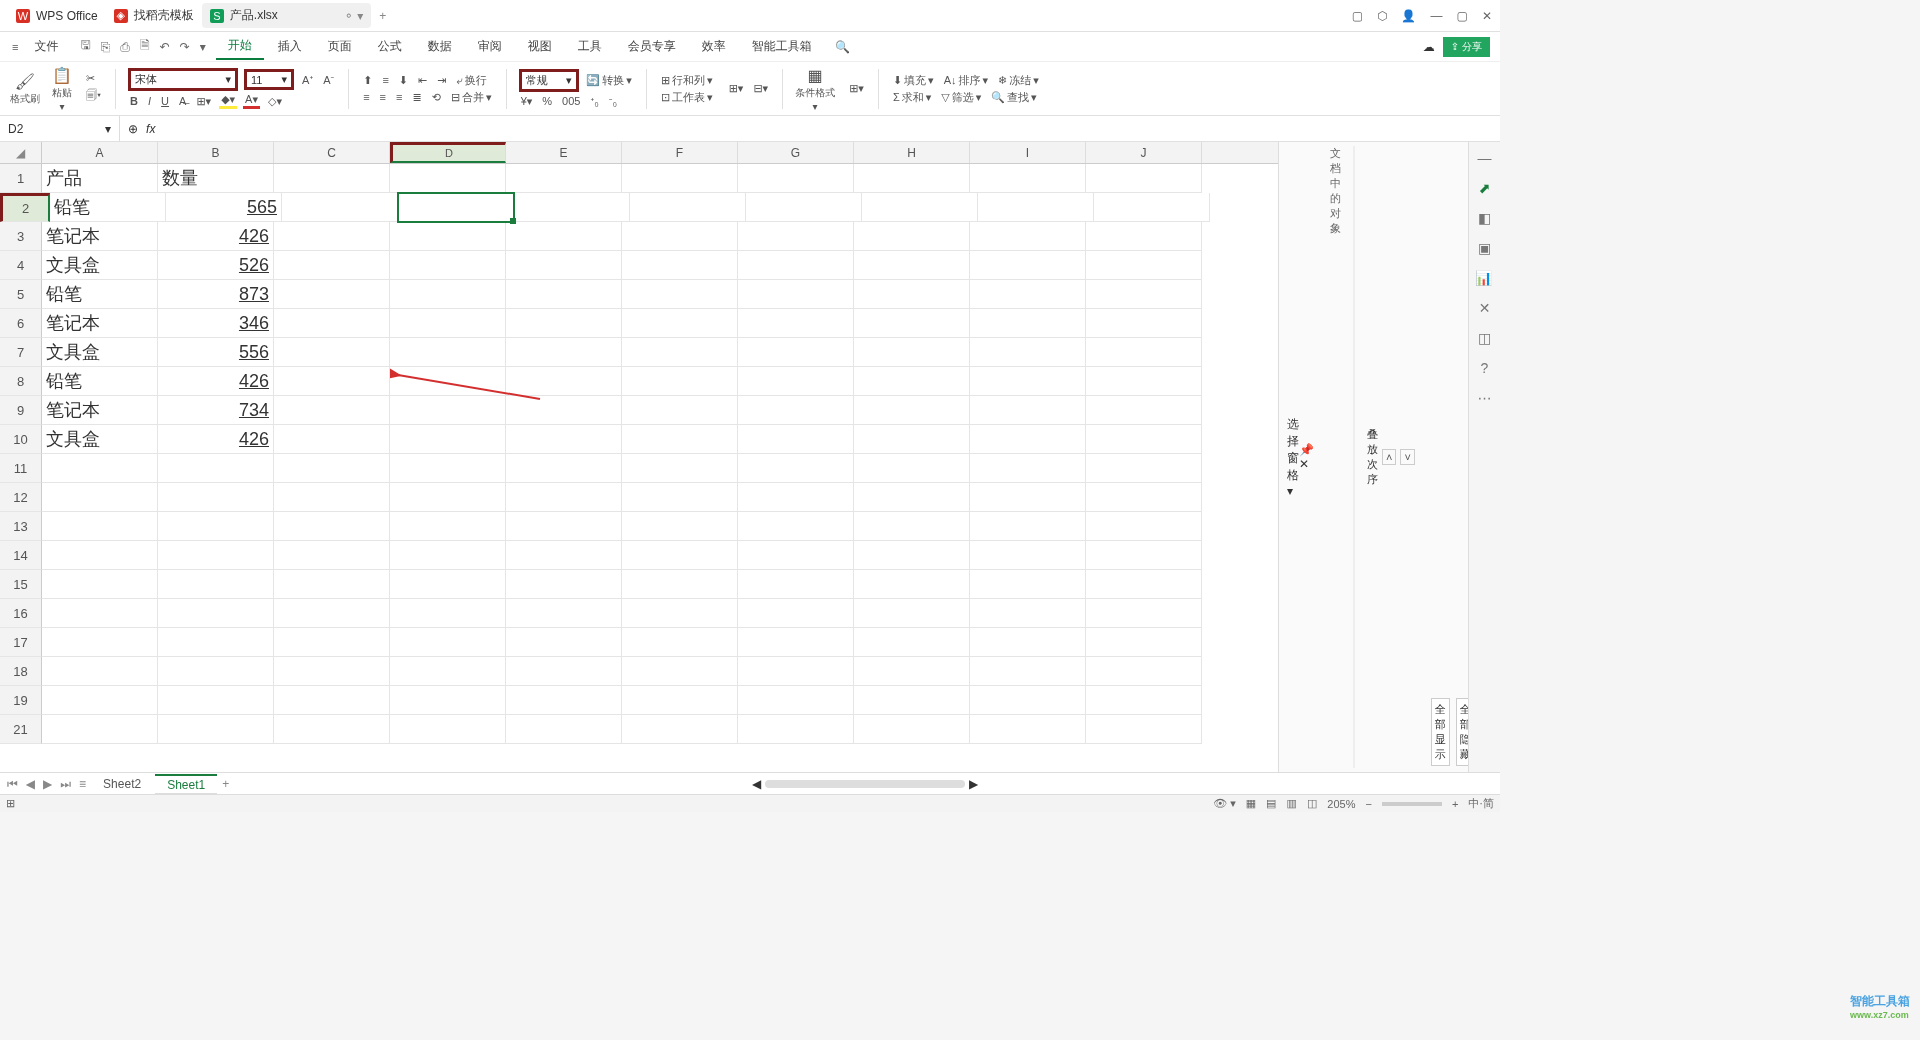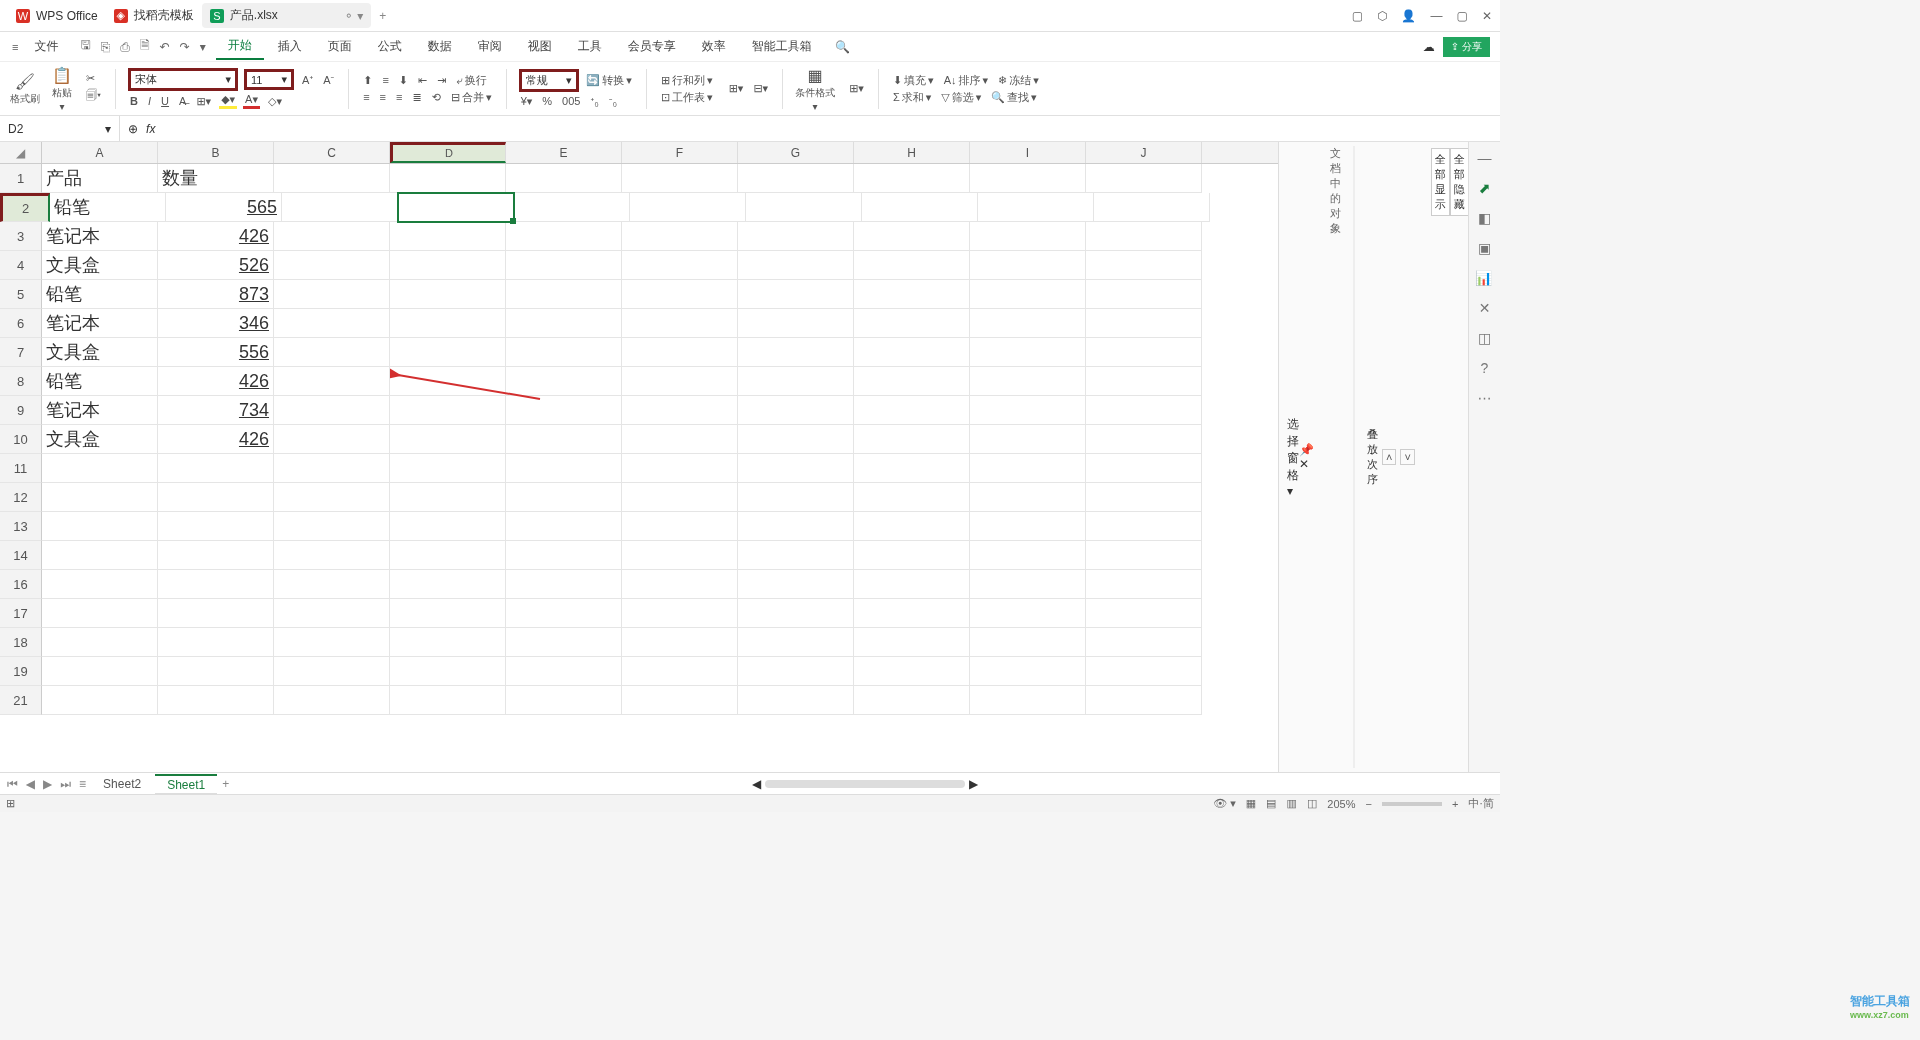--- a/index.html
+++ b/index.html
@@ -42,21 +42,21 @@
 .rowhdr.sel { background:#e0ead8; border-right:2px solid #1a7d3e; }
 .cell { width:116px; border-right:1px solid #e5e5e5; border-bottom:1px solid #e5e5e5; padding:2px 4px; font-size:18px; display:flex; align-items:center; }
 .cell.num { justify-content:flex-end;text-decoration:underline; }
 .cell.active { outline:2px solid #1a7d3e; outline-offset:-1px; position:relative; }
 .cell.active::after { content:""; position:absolute; right:-3px; bottom:-3px; width:6px; height:6px; background:#1a7d3e; }
 .arrow-annot { position:absolute; left:390px; top:225px; pointer-events:none; }
 .side-panel { width:190px; background:#fafafa; border-left:1px solid #ddd; display:flex; }
 .side-hdr { padding:6px 8px; display:flex; justify-content:space-between; align-items:center; font-size:12px; }
 .side-sub { padding:4px 8px; font-size:11px; color:#666; }
 .side-body { flex:1; background:#fff; margin:4px; border:1px solid #eee; }
-.side-foot { padding:6px 8px; display:flex; gap:0; align-items:flex-start; font-size:11px; }
+.side-foot { padding:6px 8px; display:flex; gap:6px; align-items:flex-end; font-size:11px; }
 .side-foot .bbtn { flex:1; border:1px solid #ccc; padding:3px; text-align:center; background:#fff; font-size:11px; }
 .rside-strip { width:32px; background:#f5f5f5; border-left:1px solid #ddd; display:flex; flex-direction:column; align-items:center; gap:14px; padding-top:8px; }
 .rside-strip span { color:#777; cursor:pointer; font-size:14px; }
 .sheettabs { height:22px; background:#fff; border-top:1px solid #ddd; display:flex; align-items:center; padding:0 4px; gap:2px; font-size:12px; }
 .sheettabs .nav { color:#888; padding:0 3px; cursor:pointer; }
 .stab { padding:2px 12px; cursor:pointer; color:#555; }
 .stab.active { background:#fff; border-top:2px solid #1a7d3e; color:#1a7d3e; font-weight:500; box-shadow:0 -1px 0 #ddd inset; }
 .hscroll { flex:1; display:flex; align-items:center; justify-content:center; gap:4px; }
 .hscroll .bar { width:200px; height:8px; background:#ddd; border-radius:4px; }
 .statusbar { height:18px; background:#f3f3f3; border-top:1px solid #ddd; display:flex; align-items:center; padding:0 6px; font-size:11px; color:#666; }
@@ -443,20 +443,33 @@
           <div class="cell"></div>
           <div class="cell"></div>
           <div class="cell"></div>
           <div class="cell"></div>
           <div class="cell"></div>
           <div class="cell"></div>
           <div class="cell"></div>
           <div class="cell"></div>
         </div>
         <div class="grid-row">
+          <div class="rowhdr">15</div>
+          <div class="cell"></div>
+          <div class="cell num"></div>
+          <div class="cell"></div>
+          <div class="cell"></div>
+          <div class="cell"></div>
+          <div class="cell"></div>
+          <div class="cell"></div>
+          <div class="cell"></div>
+          <div class="cell"></div>
+          <div class="cell"></div>
+        </div>
+        <div class="grid-row">
           <div class="rowhdr">16</div>
           <div class="cell"></div>
           <div class="cell num"></div>
           <div class="cell"></div>
           <div class="cell"></div>
           <div class="cell"></div>
           <div class="cell"></div>
           <div class="cell"></div>
           <div class="cell"></div>
           <div class="cell"></div>

